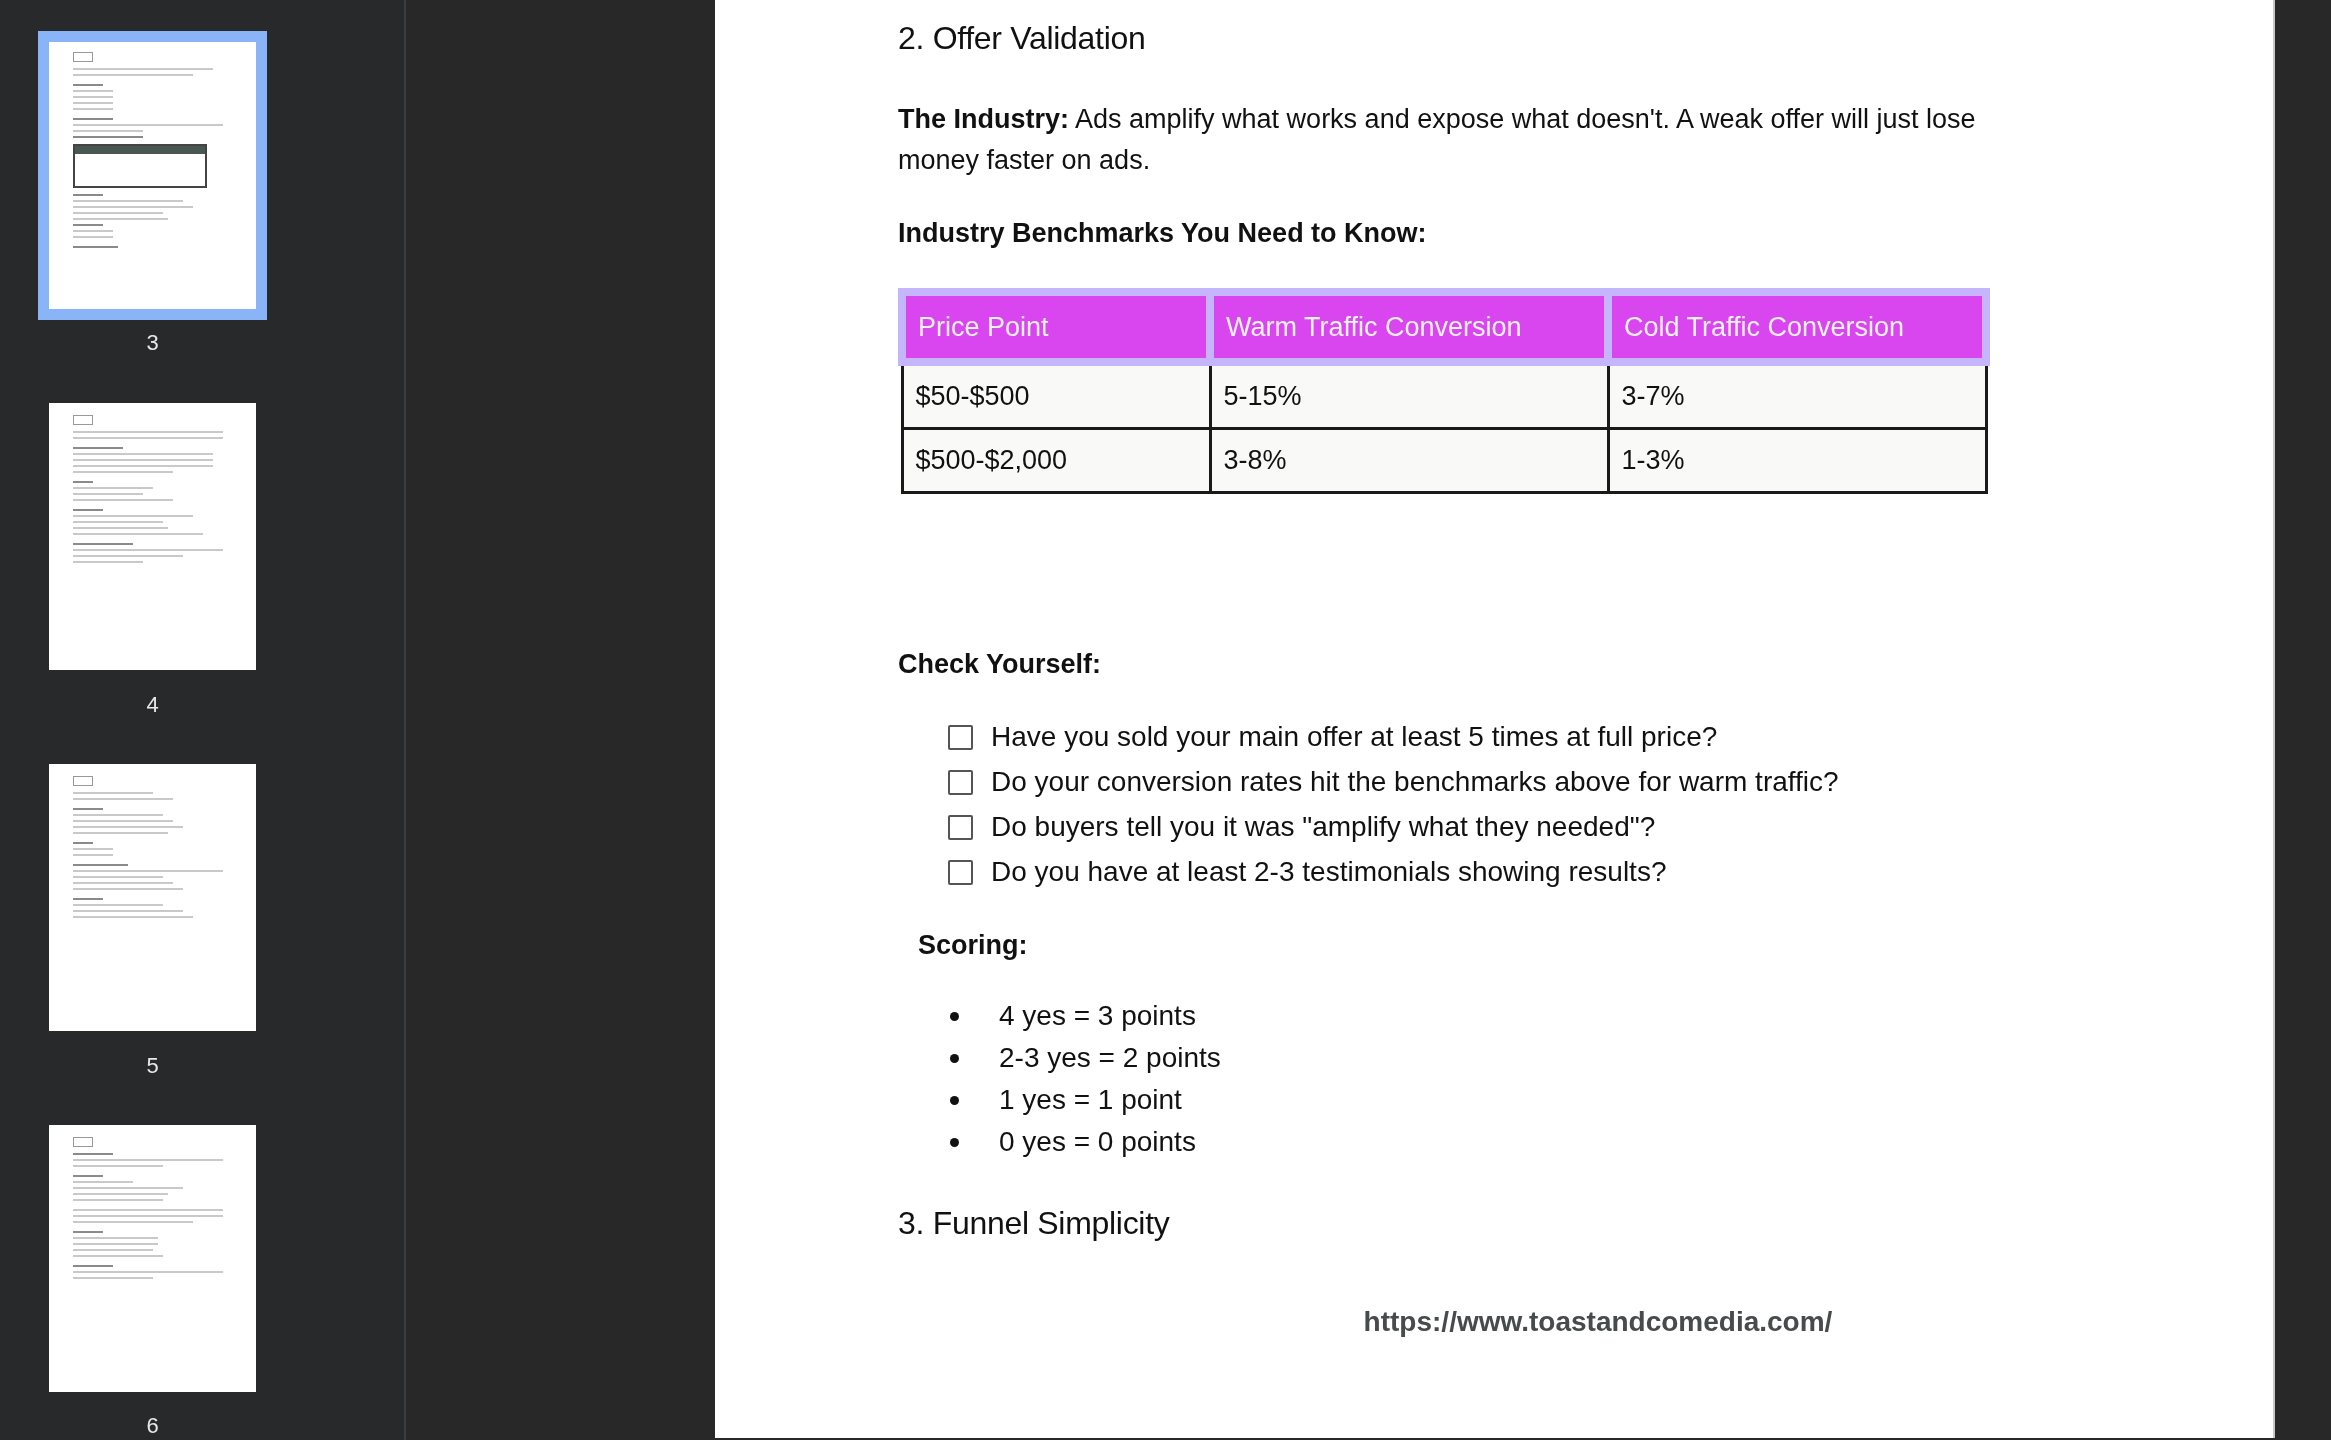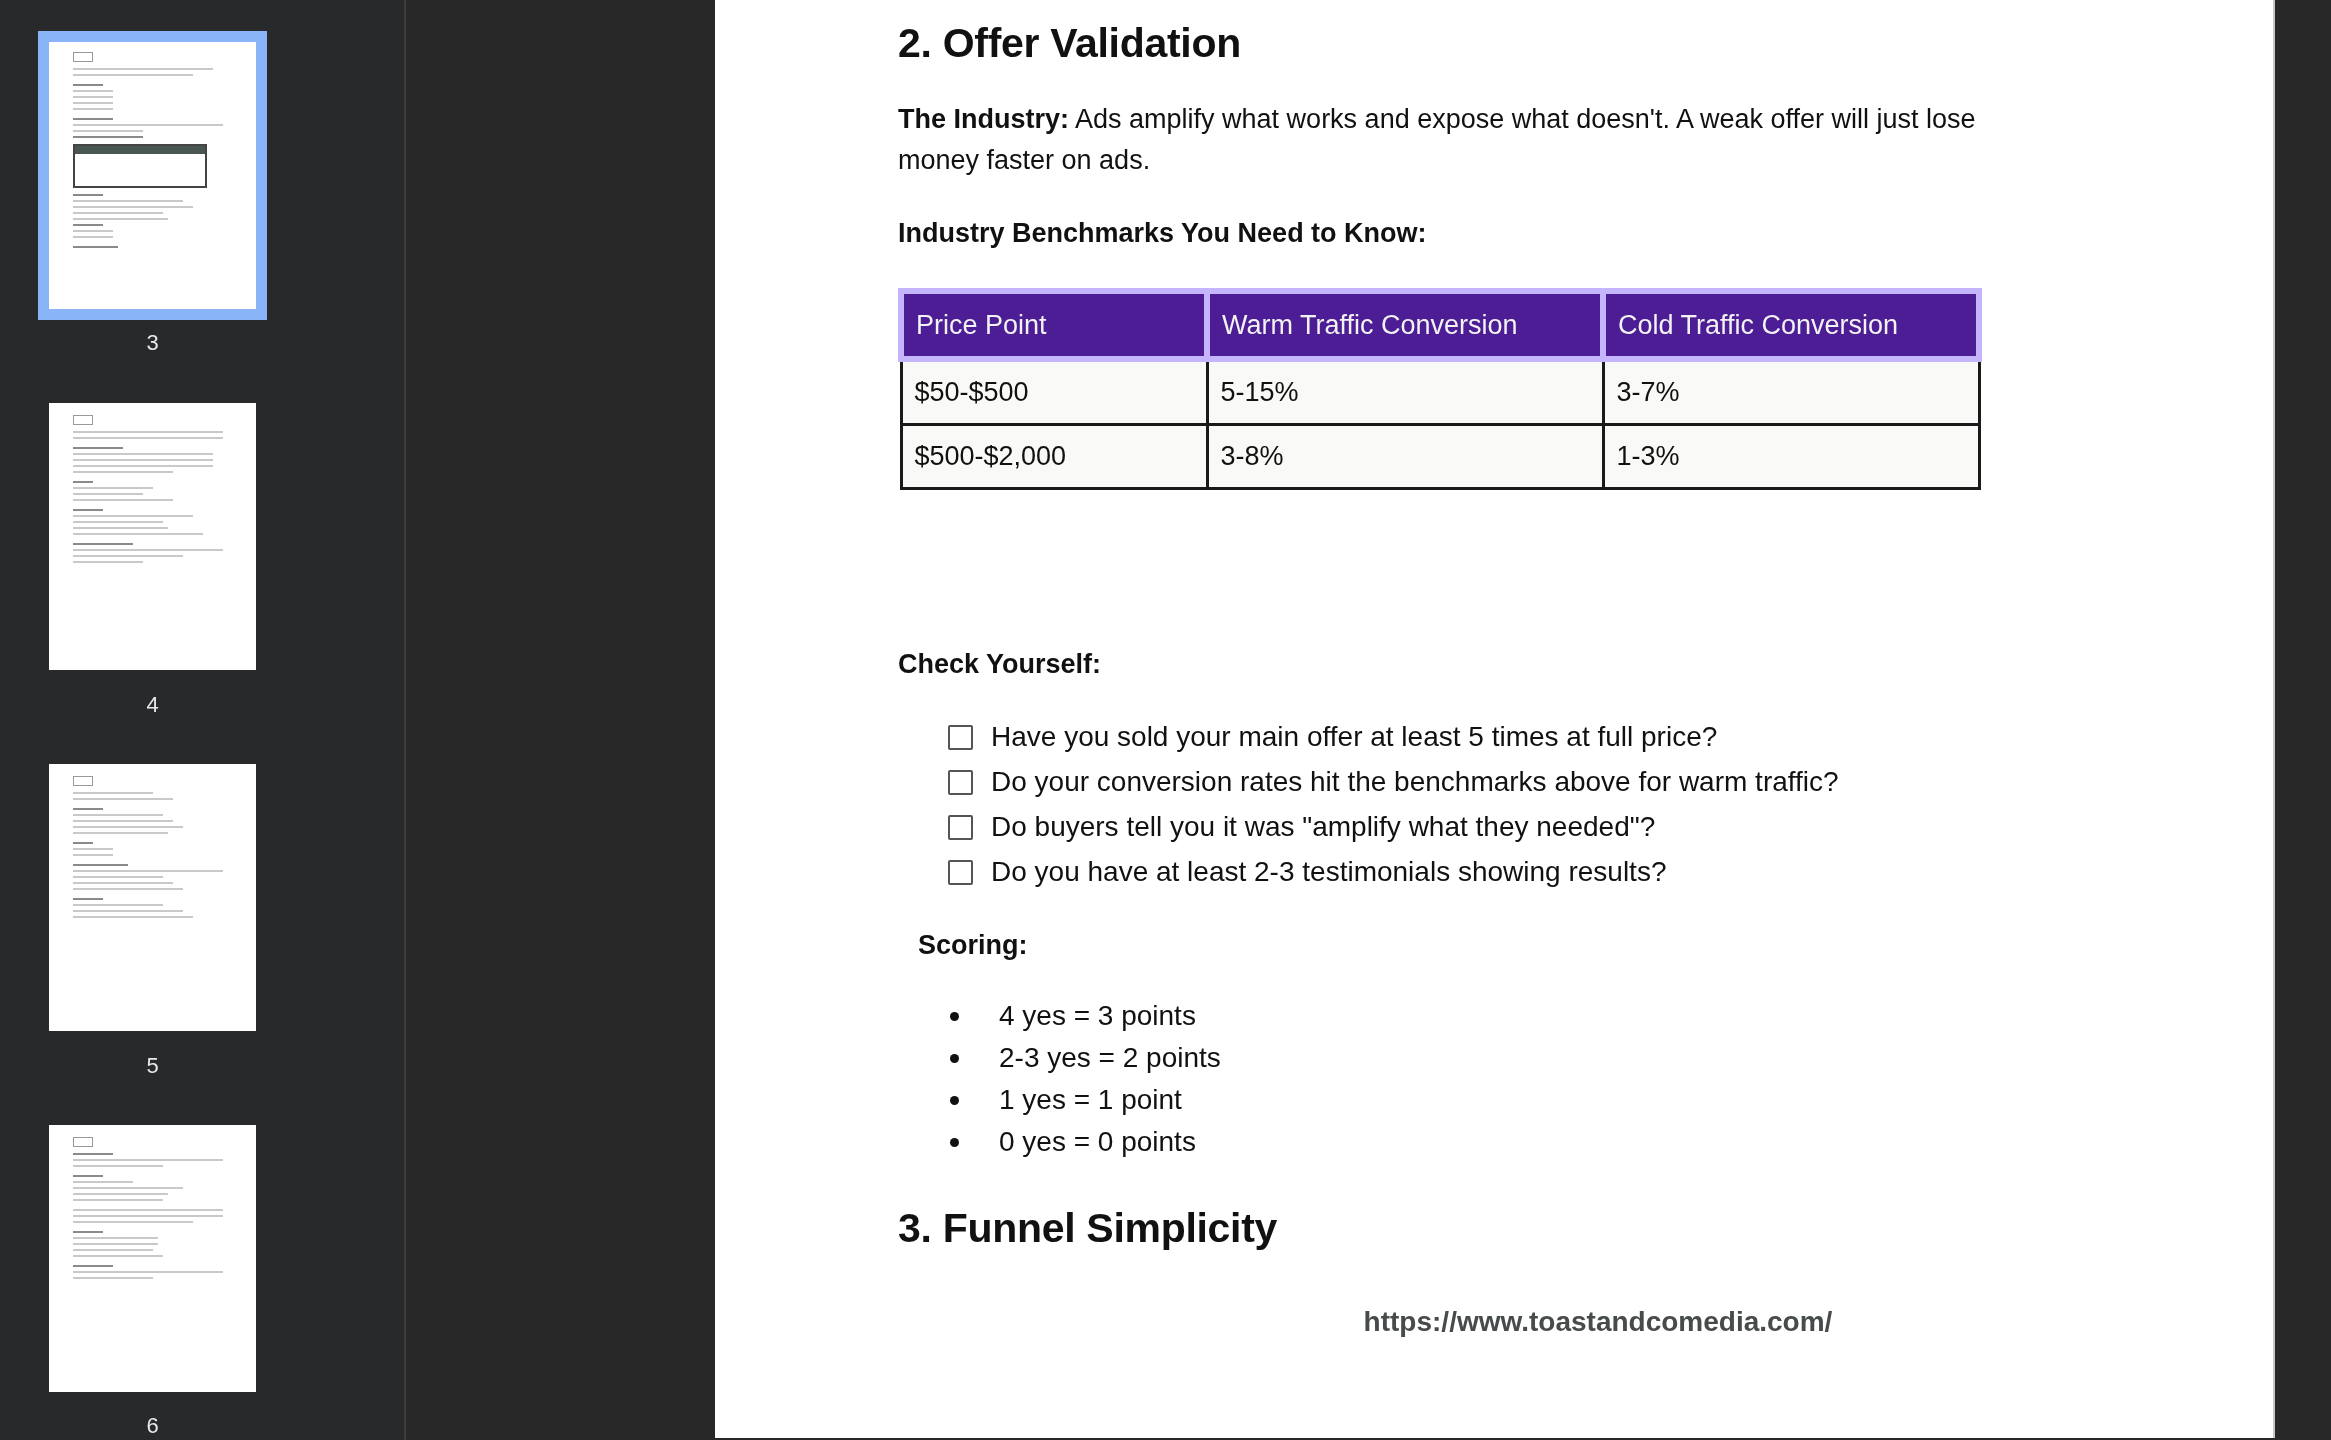--- a/index.html
+++ b/index.html
@@ -28,32 +28,32 @@
   .mini-table { height:40px; border:2px solid #444; margin:6px 0; background:
       linear-gradient(#4a5652 0 8px, transparent 8px); width:130px; }
 
   
   .viewer { position:absolute; left:406px; top:0; right:0; height:1440px; background:#282828; }
   .page {
     position:absolute; left:309px; top:-2px; width:1558px; height:1440px;
     background:#ffffff; border-right:2px solid #c8c8c8;
   }
   .content { position:absolute; left:183px; top:0; width:1200px; color:#111; }
-  .h2 { position:absolute; left:0; font-size:41px; font-weight:bold; letter-spacing:-0.3px; white-space:nowrap; }
+  .h2 { position:absolute; left:0; font-size:32px; font-weight:normal; letter-spacing:-0.3px; white-space:nowrap; }
   .para { position:absolute; left:0; width:1130px; font-size:27px; line-height:41px; }
   .para b { font-weight:bold; }
   .subhead { position:absolute; left:0; font-size:27px; font-weight:bold; white-space:nowrap; }
 
   table.bench {
     position:absolute; left:0; top:290px; border-collapse:collapse;
     border:3px solid #1a1a1a; font-size:27px;
   }
   table.bench th {
-    background:#4c1d95; color:#f2f2f2; font-weight:normal; text-align:left;
-    height:62px; padding:0 12px; border:6px solid #c4b5fd;
+    background:#d946ef; color:#f2f2f2; font-weight:normal; text-align:left;
+    height:62px; padding:0 12px; border:8px solid #c4b5fd;
   }
   table.bench td {
     background:#f9f9f7; height:61px; padding:0 12px; border:3px solid #1a1a1a;
   }
   table.bench th:nth-child(1), table.bench td:nth-child(1) { width:276px; }
   table.bench th:nth-child(2), table.bench td:nth-child(2) { width:366px; }
   table.bench th:nth-child(3), table.bench td:nth-child(3) { width:346px; }
 
   .check-item, .bullet-item {
     position:absolute; left:50px; font-size:28px; white-space:nowrap; display:flex; align-items:center;

